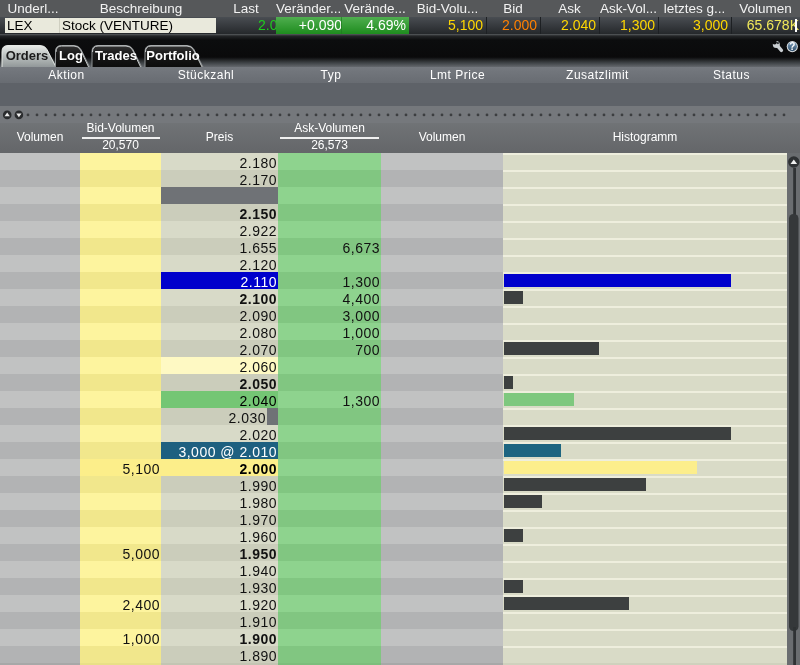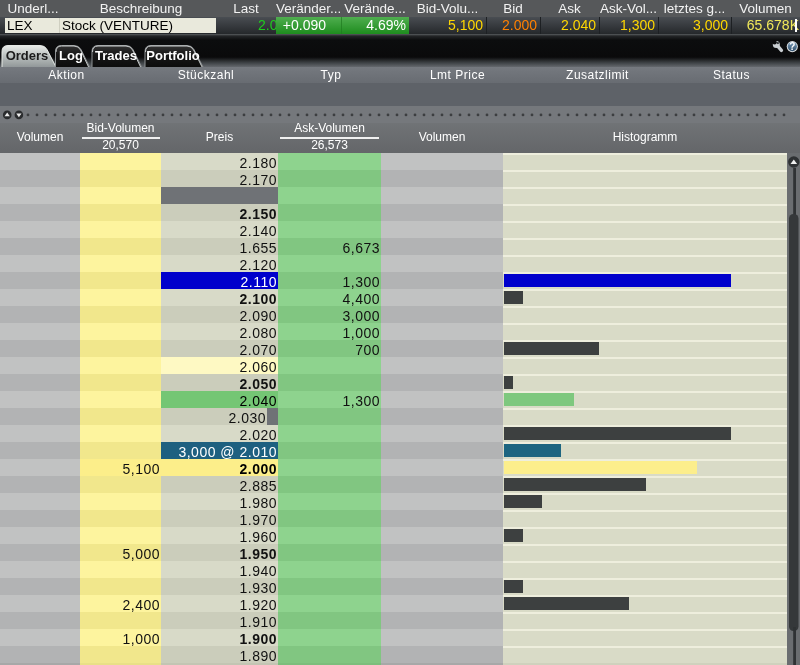--- a/index.html
+++ b/index.html
@@ -27,21 +27,21 @@
 <div class="qh" style="left:658px;width:73px;">letztes g...</div>
 <div class="qh" style="left:731px;width:69px;">Volumen</div>
 
 <div class="abs" style="left:0;top:17px;width:800px;height:17px;background:linear-gradient(180deg,#494d52,#25282b)"></div>
 <div class="abs" style="left:5px;top:18px;width:211px;height:15px;background:#e9e9dc"></div>
 <div class="abs" style="left:59px;top:18px;width:1px;height:15px;background:#cfcfc1"></div>
 <div class="qv" style="left:5px;width:50px;color:#000;text-align:left;padding-left:2px;font-size:13.5px;">LEX</div>
 <div class="qv" style="left:62px;width:150px;color:#000;text-align:left;font-size:13.5px;">Stock (VENTURE)</div>
 <div class="qv" style="left:216px;width:80px;color:#1ecc1e;">2.010</div>
 <div class="abs" style="left:276px;top:17px;width:65px;height:17px;background:linear-gradient(180deg,#4fae4f,#1e8c1e)"></div>
-<div class="qv" style="left:264px;width:65px;color:#fff;">+0.090</div>
+<div class="qv" style="left:280px;width:65px;color:#fff;">+0.090</div>
 <div class="abs" style="left:341px;top:17px;width:68px;height:17px;background:linear-gradient(180deg,#4fae4f,#1e8c1e)"></div>
 <div class="qv" style="left:341px;width:68px;color:#fff;">4.69%</div>
 <div class="qv" style="left:409px;width:77px;color:#ffd700;">5,100</div>
 <div class="qv" style="left:486px;width:54px;color:#ff8000;">2.000</div>
 <div class="qv" style="left:540px;width:59px;color:#ffd700;">2.040</div>
 <div class="qv" style="left:599px;width:59px;color:#ffd700;">1,300</div>
 <div class="qv" style="left:658px;width:73px;color:#ffd700;">3,000</div>
 <div class="qv" style="left:731px;width:69px;color:#f0e95a;padding-right:1px;">65.678K</div>
 <div class="abs" style="left:795px;top:19px;width:2px;height:13px;background:#fff"></div>
 <div class="abs" style="left:341px;top:17px;width:1px;height:17px;background:#1f7a1f;opacity:0.7"></div>
@@ -226,21 +226,21 @@
     <div class="c" style="left:381px;top:187px;width:122px;background:#c1c2c2"></div>
     <div class="c" style="left:503px;top:187px;width:284px;background:#d9dbc7;border-top:2px solid #eeeedd"></div>
     <div class="c" style="left:0;top:204px;width:80px;background:#b2b3b4"></div>
     <div class="c r" style="left:80px;top:204px;width:81px;background:#f1e78c"></div>
     <div class="c r" style="left:161px;top:204px;width:117px;background:#cbcdbb;font-weight:bold;">2.150</div>
     <div class="c r" style="left:278px;top:204px;width:103px;background:#81c681"></div>
     <div class="c" style="left:381px;top:204px;width:122px;background:#b2b3b4"></div>
     <div class="c" style="left:503px;top:204px;width:284px;background:#d9dbc7;border-top:2px solid #eeeedd"></div>
     <div class="c" style="left:0;top:221px;width:80px;background:#c1c2c2"></div>
     <div class="c r" style="left:80px;top:221px;width:81px;background:#fdf49e"></div>
-    <div class="c r" style="left:161px;top:221px;width:117px;background:#d8dac8;">2.140</div>
+    <div class="c r" style="left:161px;top:221px;width:117px;background:#d8dac8;">2.922</div>
     <div class="c r" style="left:278px;top:221px;width:103px;background:#8ed38e"></div>
     <div class="c" style="left:381px;top:221px;width:122px;background:#c1c2c2"></div>
     <div class="c" style="left:503px;top:221px;width:284px;background:#d9dbc7;border-top:2px solid #eeeedd"></div>
     <div class="c" style="left:0;top:238px;width:80px;background:#b2b3b4"></div>
     <div class="c r" style="left:80px;top:238px;width:81px;background:#f1e78c"></div>
     <div class="c r" style="left:161px;top:238px;width:117px;background:#cbcdbb;">1.655</div>
     <div class="c r" style="left:278px;top:238px;width:103px;background:#81c681">6,673</div>
     <div class="c" style="left:381px;top:238px;width:122px;background:#b2b3b4"></div>
     <div class="c" style="left:503px;top:238px;width:284px;background:#d9dbc7;border-top:2px solid #eeeedd"></div>
     <div class="c" style="left:0;top:255px;width:80px;background:#c1c2c2"></div>
@@ -324,21 +324,21 @@
     <div style="position:absolute;left:504px;top:444px;width:57px;height:13px;background:#1d6580"></div>
     <div class="c" style="left:0;top:459px;width:80px;background:#c1c2c2"></div>
     <div class="c r" style="left:80px;top:459px;width:81px;background:#fcee8a">5,100</div>
     <div class="c r" style="left:161px;top:459px;width:117px;background:#fcee8a;color:#000000;font-weight:bold;">2.000</div>
     <div class="c r" style="left:278px;top:459px;width:103px;background:#8ed38e"></div>
     <div class="c" style="left:381px;top:459px;width:122px;background:#c1c2c2"></div>
     <div class="c" style="left:503px;top:459px;width:284px;background:#d9dbc7;border-top:2px solid #eeeedd"></div>
     <div style="position:absolute;left:504px;top:461px;width:193px;height:13px;background:#fcee8c"></div>
     <div class="c" style="left:0;top:476px;width:80px;background:#b2b3b4"></div>
     <div class="c r" style="left:80px;top:476px;width:81px;background:#f1e78c"></div>
-    <div class="c r" style="left:161px;top:476px;width:117px;background:#cbcdbb;">2.885</div>
+    <div class="c r" style="left:161px;top:476px;width:117px;background:#cbcdbb;">1.990</div>
     <div class="c r" style="left:278px;top:476px;width:103px;background:#81c681"></div>
     <div class="c" style="left:381px;top:476px;width:122px;background:#b2b3b4"></div>
     <div class="c" style="left:503px;top:476px;width:284px;background:#d9dbc7;border-top:2px solid #eeeedd"></div>
     <div style="position:absolute;left:504px;top:478px;width:142px;height:13px;background:#3d4040"></div>
     <div class="c" style="left:0;top:493px;width:80px;background:#c1c2c2"></div>
     <div class="c r" style="left:80px;top:493px;width:81px;background:#fdf49e"></div>
     <div class="c r" style="left:161px;top:493px;width:117px;background:#d8dac8;">1.980</div>
     <div class="c r" style="left:278px;top:493px;width:103px;background:#8ed38e"></div>
     <div class="c" style="left:381px;top:493px;width:122px;background:#c1c2c2"></div>
     <div class="c" style="left:503px;top:493px;width:284px;background:#d9dbc7;border-top:2px solid #eeeedd"></div>

